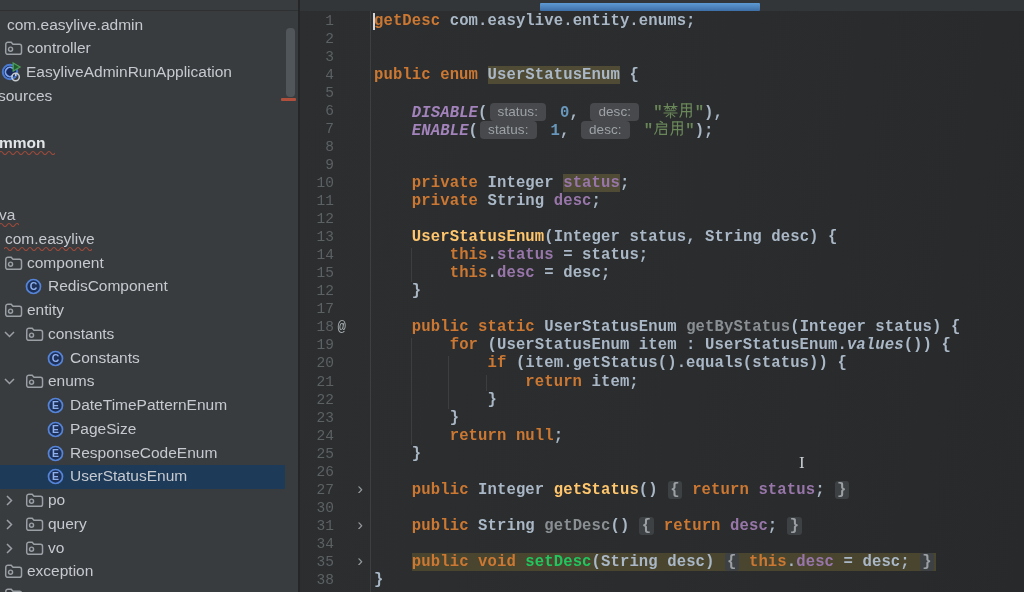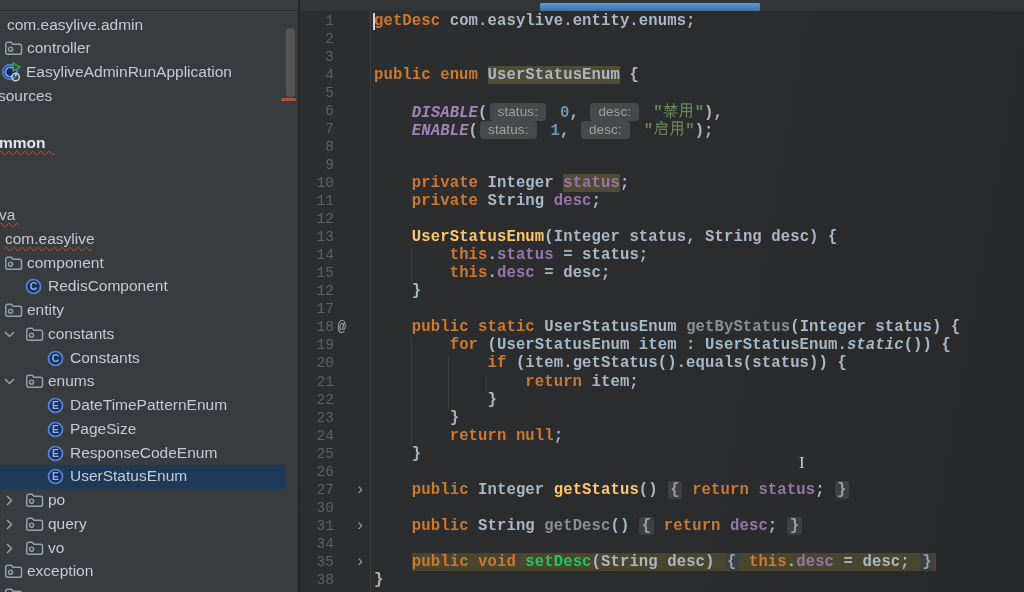--- a/index.html
+++ b/index.html
@@ -319,21 +319,21 @@
 <div class="gn" style="top:264.2px">15</div>
 <div class="cl" style="top:264.2px">        <b class="k">this</b>.<b class="f">desc</b> = desc;</div>
 <div class="gn" style="top:282.2px">12</div>
 <div class="cl" style="top:282.2px">    }</div>
 <div class="gn" style="top:300.3px">17</div>
 <div class="cl" style="top:300.3px"></div>
 <div class="gn" style="top:318.4px">18</div>
 <div class="gut at" style="top:318.4px">@</div>
 <div class="cl" style="top:318.4px">    <b class="k">public static</b> UserStatusEnum <b class="u">getByStatus</b>(Integer status) {</div>
 <div class="gn" style="top:336.4px">19</div>
-<div class="cl" style="top:336.4px">        <b class="k">for</b> (UserStatusEnum item : UserStatusEnum.<i>static</i>()) {</div>
+<div class="cl" style="top:336.4px">        <b class="k">for</b> (UserStatusEnum item : UserStatusEnum.<i>values</i>()) {</div>
 <div class="gn" style="top:354.4px">20</div>
 <div class="cl" style="top:354.4px">            <b class="k">if</b> (item.getStatus().equals(status)) {</div>
 <div class="gn" style="top:372.5px">21</div>
 <div class="cl" style="top:372.5px">                <b class="k">return</b> item;</div>
 <div class="gn" style="top:390.6px">22</div>
 <div class="cl" style="top:390.6px">            }</div>
 <div class="gn" style="top:408.6px">23</div>
 <div class="cl" style="top:408.6px">        }</div>
 <div class="gn" style="top:426.7px">24</div>
 <div class="cl" style="top:426.7px">        <b class="k">return null</b>;</div>

